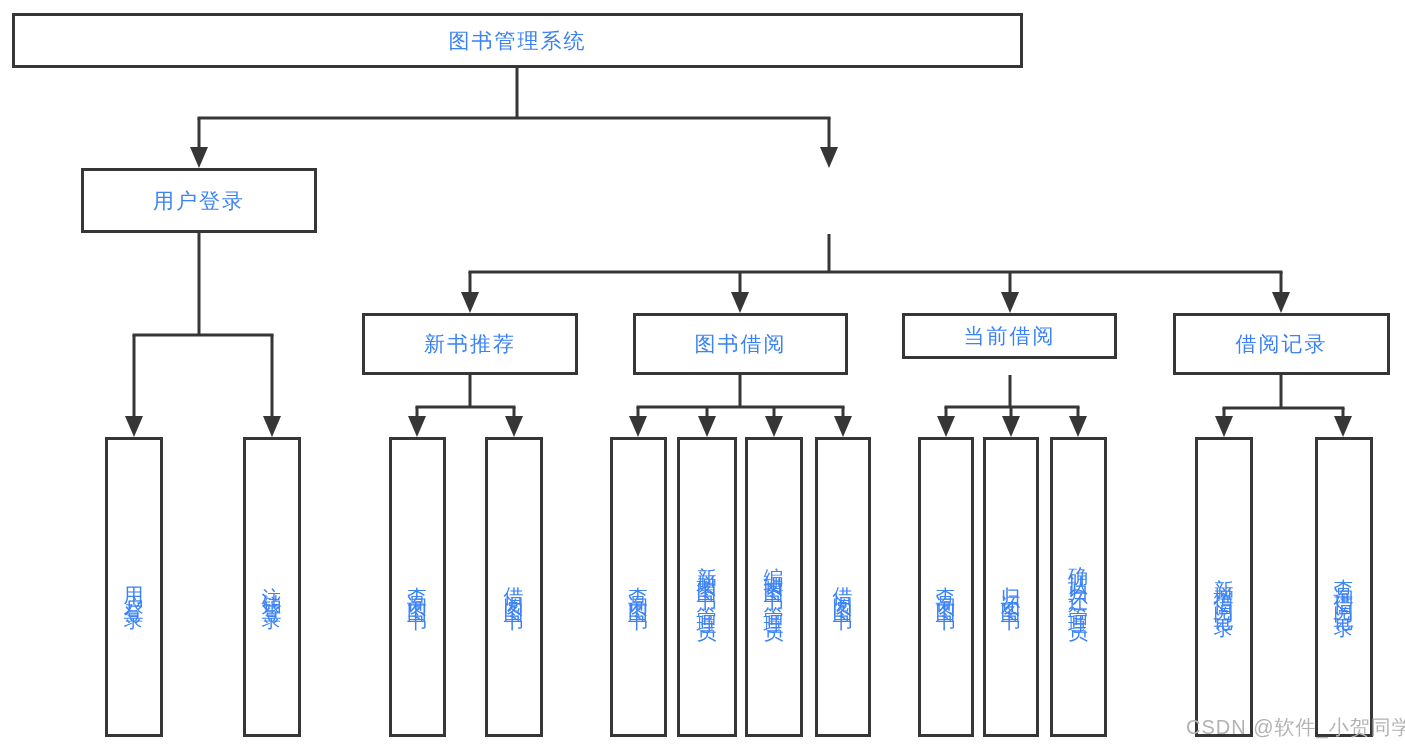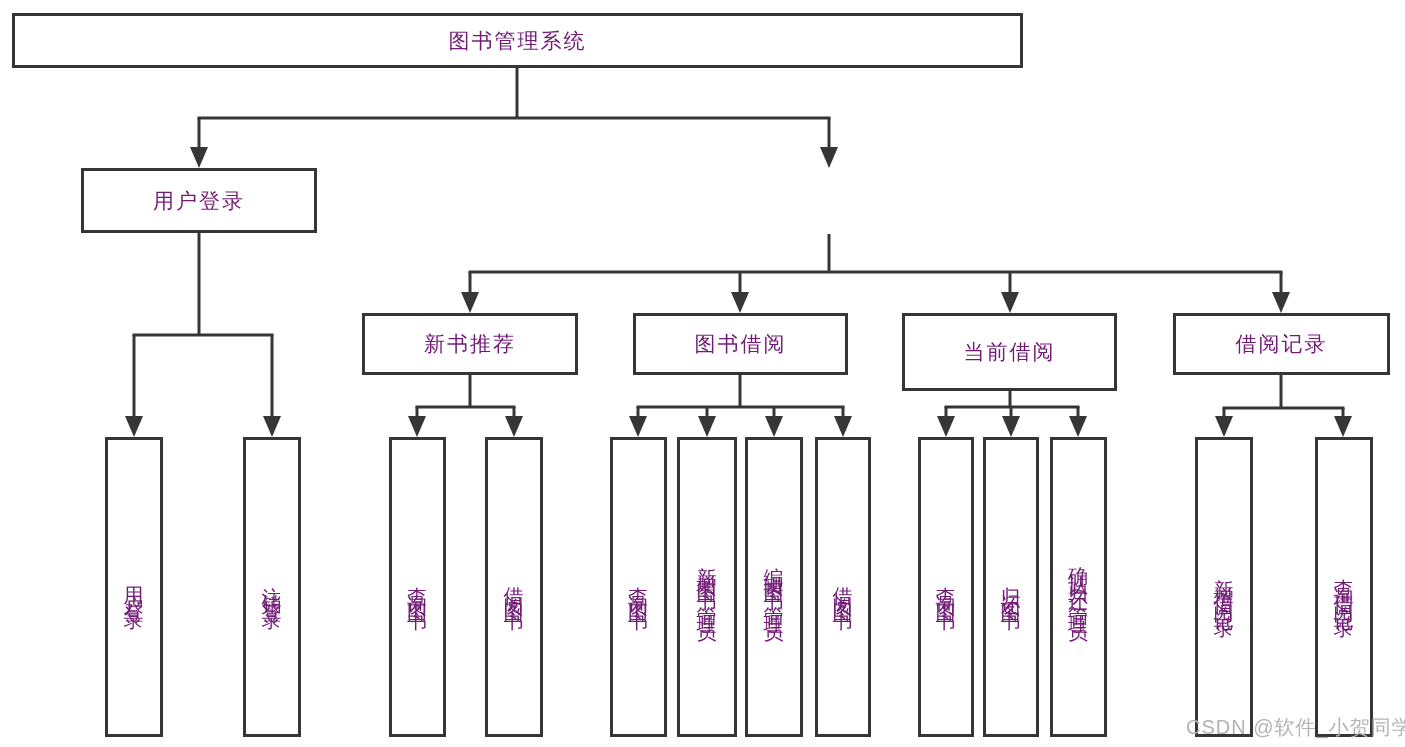--- a/index.html
+++ b/index.html
@@ -18,21 +18,21 @@
     z-index:1;
   }
   .node{
     position:absolute;
     box-sizing:border-box;
     border:3px solid #363636;
     background:#ffffff;
     display:flex;
     align-items:center;
     justify-content:center;
-    color:#701a75;
+    color:#3b82f6;
     z-index:2;
   }
   .node.h{
     font-size:21px;
     letter-spacing:2px;
     white-space:nowrap;
   }
   .node.v{
     writing-mode:vertical-rl;
     text-orientation:mixed;
@@ -129,21 +129,21 @@
   <div class="node h" style="left:81px;top:168px;width:236px;height:65px;">
     <span>用户登录</span>
   </div>
 
   <div class="node h" style="left:362px;top:313px;width:216px;height:62px;">
     <span>新书推荐</span>
   </div>
   <div class="node h" style="left:633px;top:313px;width:215px;height:62px;">
     <span>图书借阅</span>
   </div>
-  <div class="node h" style="left:902px;top:313px;width:215px;height:78px;">
+  <div class="node h" style="left:902px;top:313px;width:215px;height:46px;">
     <span>当前借阅</span>
   </div>
   <div class="node h" style="left:1173px;top:313px;width:217px;height:62px;">
     <span>借阅记录</span>
   </div>
 
   <div class="node v" style="left:105px;top:437px;width:58px;height:300px;">
     <span>用户登录</span>
   </div>
   <div class="node v" style="left:243px;top:437px;width:58px;height:300px;">

